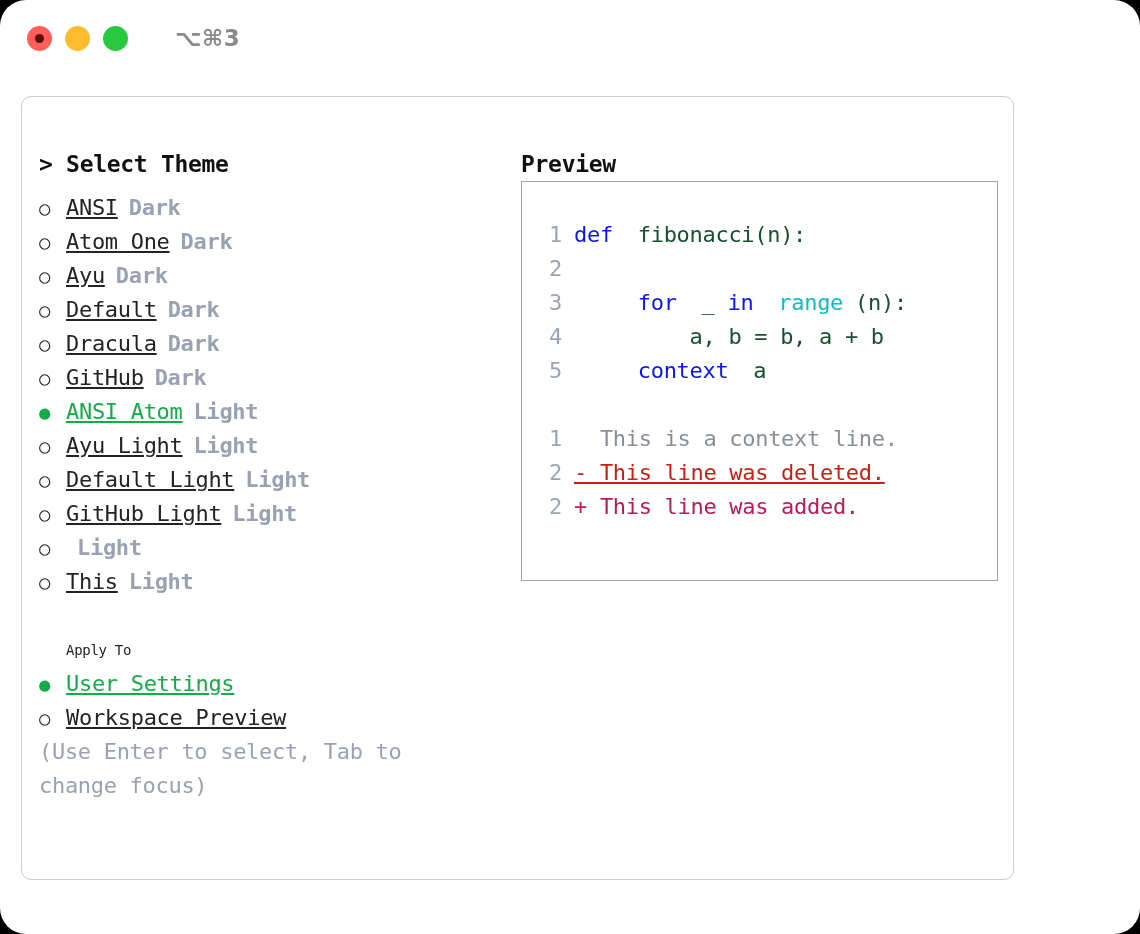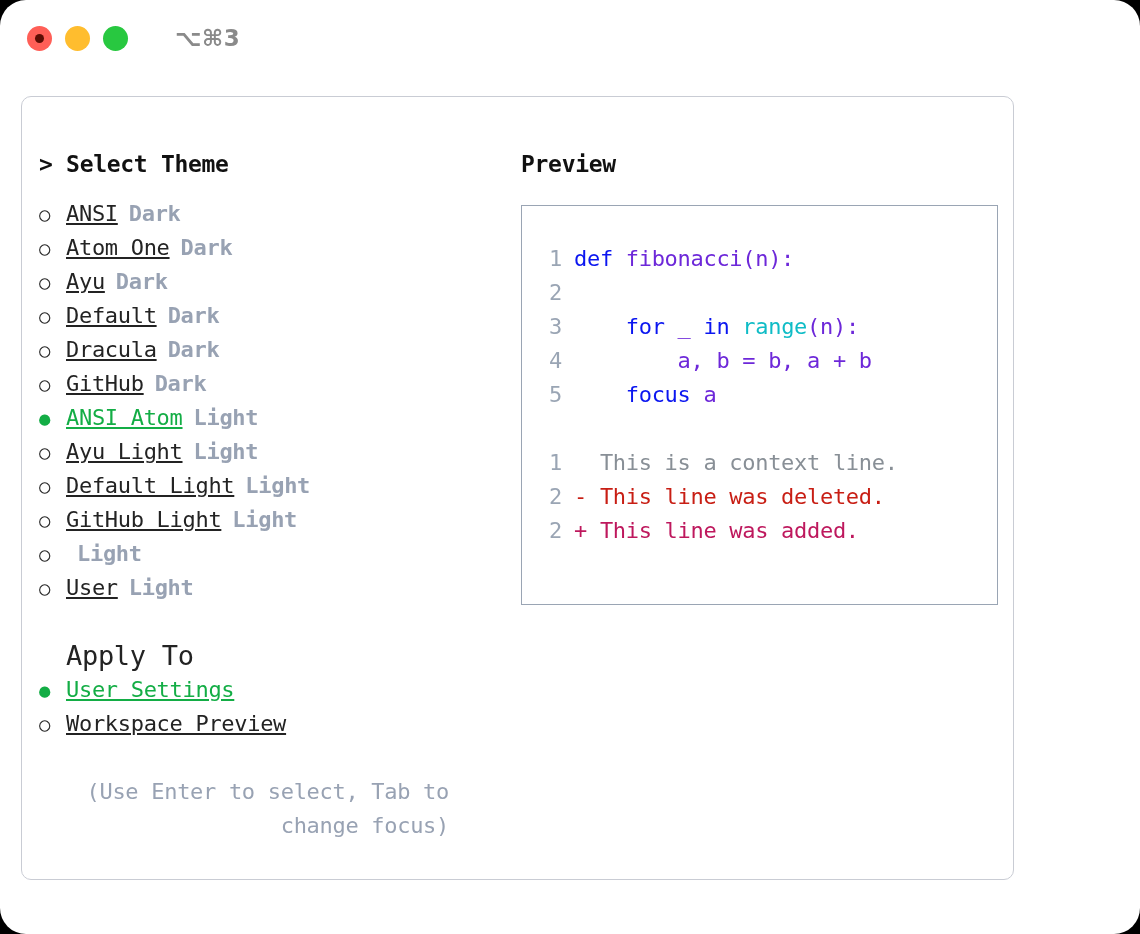--- a/index.html
+++ b/index.html
@@ -93,21 +93,21 @@
     width: 463px;
     flex: none;
   }
 
   .list-title {
     font-size: 23px;
     font-weight: bold;
     color: #111111;
     letter-spacing: -0.3px;
     white-space: pre;
-    margin-bottom: 16px;
+    margin-bottom: 10px;
     line-height: 34px;
   }
 
   .opt-row {
     display: flex;
     align-items: baseline;
     line-height: 34px;
     font-size: 22px;
     white-space: pre;
     letter-spacing: -0.3px;
@@ -124,52 +124,49 @@
   .opt-name { color: #232323; text-decoration: underline; }
   .opt-row.selected .opt-name { color: #13ad45; }
 
   .opt-variant {
     color: #98a2b3;
     margin-left: 11px;
     font-weight: bold;
   }
 
   .section-head {
-    font-size: 27px;
+    font-size: 14px;
     color: #232323;
     letter-spacing: -0.3px;
     white-space: pre;
     line-height: 34px;
     padding-left: 27px;
     margin-top: 34px;
   }
 
   .hint {
     color: #98a2b3;
     font-size: 22px;
     line-height: 34px;
     letter-spacing: -0.3px;
-    margin-top: 34px;
     width: 410px;
-    text-align: right;
   }
 
   
   .col-right {
     flex: 1;
     padding-left: 19px;
   }
 
   .preview-title {
     font-size: 23px;
     font-weight: bold;
     color: #111111;
     letter-spacing: -0.3px;
     line-height: 34px;
-    margin-bottom: 24px;
   }
 
   .preview-box {
     width: 477px;
     height: 400px;
     border: 1.5px solid #9aa5b4;
     background: #ffffff;
     padding: 36px 0 0 14px;
   }
 
@@ -186,23 +183,23 @@
     width: 26px;
     flex: none;
     text-align: right;
     color: #9aa5b4;
     margin-right: 12px;
   }
 
   .tok-kw  { color: #0b16f0; }
   .tok-fn  { color: #0fbcc6; }
   .tok-num { color: #14bf3c; }
-  .tok-txt { color: #6d28d9; }
+  .tok-txt { color: #14532d; margin-left: 12px; }
   .tok-ctx { color: #888f96; }
-  .tok-del { color: #c81e14; }
+  .tok-del { color: #c81e14; text-decoration: underline; }
   .tok-add { color: #be185d; }
 </style>
 </head>
 <body>
 
 <div class="screen">
 
   <div class="titlebar">
     <div class="traffic">
       <span class="dot dot-close"></span>
@@ -222,41 +219,41 @@
             <div class="opt-row"><span class="marker">○</span><span class="opt-name">Atom One</span><span class="opt-variant">Dark</span></div>
             <div class="opt-row"><span class="marker">○</span><span class="opt-name">Ayu</span><span class="opt-variant">Dark</span></div>
             <div class="opt-row"><span class="marker">○</span><span class="opt-name">Default</span><span class="opt-variant">Dark</span></div>
             <div class="opt-row"><span class="marker">○</span><span class="opt-name">Dracula</span><span class="opt-variant">Dark</span></div>
             <div class="opt-row"><span class="marker">○</span><span class="opt-name">GitHub</span><span class="opt-variant">Dark</span></div>
             <div class="opt-row selected"><span class="marker on">●</span><span class="opt-name">ANSI Atom</span><span class="opt-variant">Light</span></div>
             <div class="opt-row"><span class="marker">○</span><span class="opt-name">Ayu Light</span><span class="opt-variant">Light</span></div>
             <div class="opt-row"><span class="marker">○</span><span class="opt-name">Default Light</span><span class="opt-variant">Light</span></div>
             <div class="opt-row"><span class="marker">○</span><span class="opt-name">GitHub Light</span><span class="opt-variant">Light</span></div>
             <div class="opt-row"><span class="marker">○</span><span class="opt-variant">Light</span></div>
-            <div class="opt-row"><span class="marker">○</span><span class="opt-name">User</span><span class="opt-variant">Light</span></div>
+            <div class="opt-row"><span class="marker">○</span><span class="opt-name">This</span><span class="opt-variant">Light</span></div>
           </div>
 
         <div class="section-head">Apply To</div>
         <div id="apply-items">
             <div class="opt-row selected"><span class="marker on">●</span><span class="opt-name">User Settings</span></div>
             <div class="opt-row"><span class="marker">○</span><span class="opt-name">Workspace Preview</span></div>
           </div>
 
         <div class="hint">(Use Enter to select, Tab to change focus)</div>
       </div>
 
       <div class="col-right">
         <div class="preview-title">Preview</div>
         <div class="preview-box">
           <div id="code-block">
               <div class="code-line"><span class="lineno">1</span><span><span class="tok-kw">def </span><span class="tok-txt">fibonacci(n):</span></span></div>
               <div class="code-line"><span class="lineno">2</span></div>
               <div class="code-line"><span class="lineno">3</span><span><span class="tok-txt">    </span><span class="tok-kw">for</span><span class="tok-txt"> _ </span><span class="tok-kw">in</span><span class="tok-txt"> </span><span class="tok-fn">range</span><span class="tok-txt">(n):</span></span></div>
               <div class="code-line"><span class="lineno">4</span><span><span class="tok-txt">        a, b = b, a + b</span></span></div>
-              <div class="code-line"><span class="lineno">5</span><span><span class="tok-txt">    </span><span class="tok-kw">focus</span><span class="tok-txt"> a</span></span></div>
+              <div class="code-line"><span class="lineno">5</span><span><span class="tok-txt">    </span><span class="tok-kw">context</span><span class="tok-txt"> a</span></span></div>
             </div>
           <div class="code-line blank"></div>
           <div id="diff-block">
               <div class="code-line"><span class="lineno">1</span><span><span class="tok-ctx">  This is a context line.</span></span></div>
               <div class="code-line"><span class="lineno">2</span><span><span class="tok-del">- This line was deleted.</span></span></div>
               <div class="code-line"><span class="lineno">2</span><span><span class="tok-add">+ This line was added.</span></span></div>
             </div>
         </div>
       </div>
 

